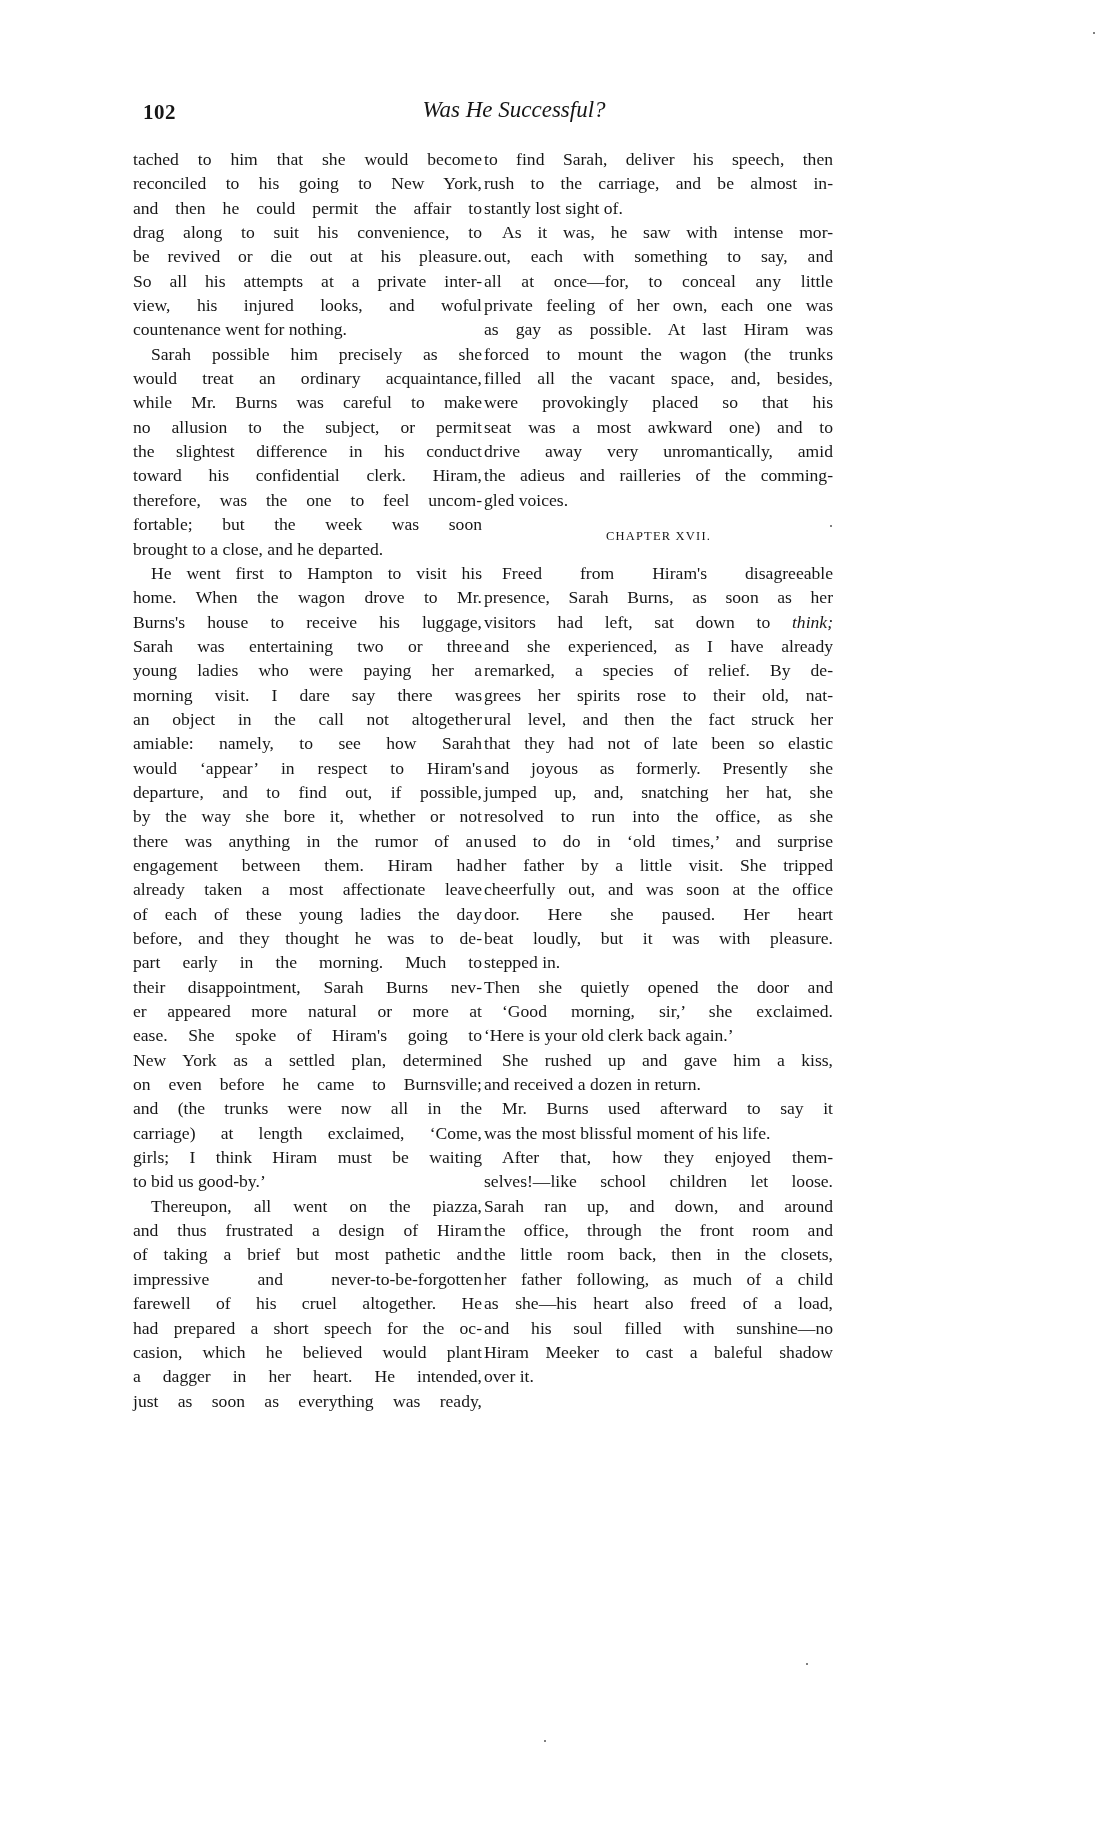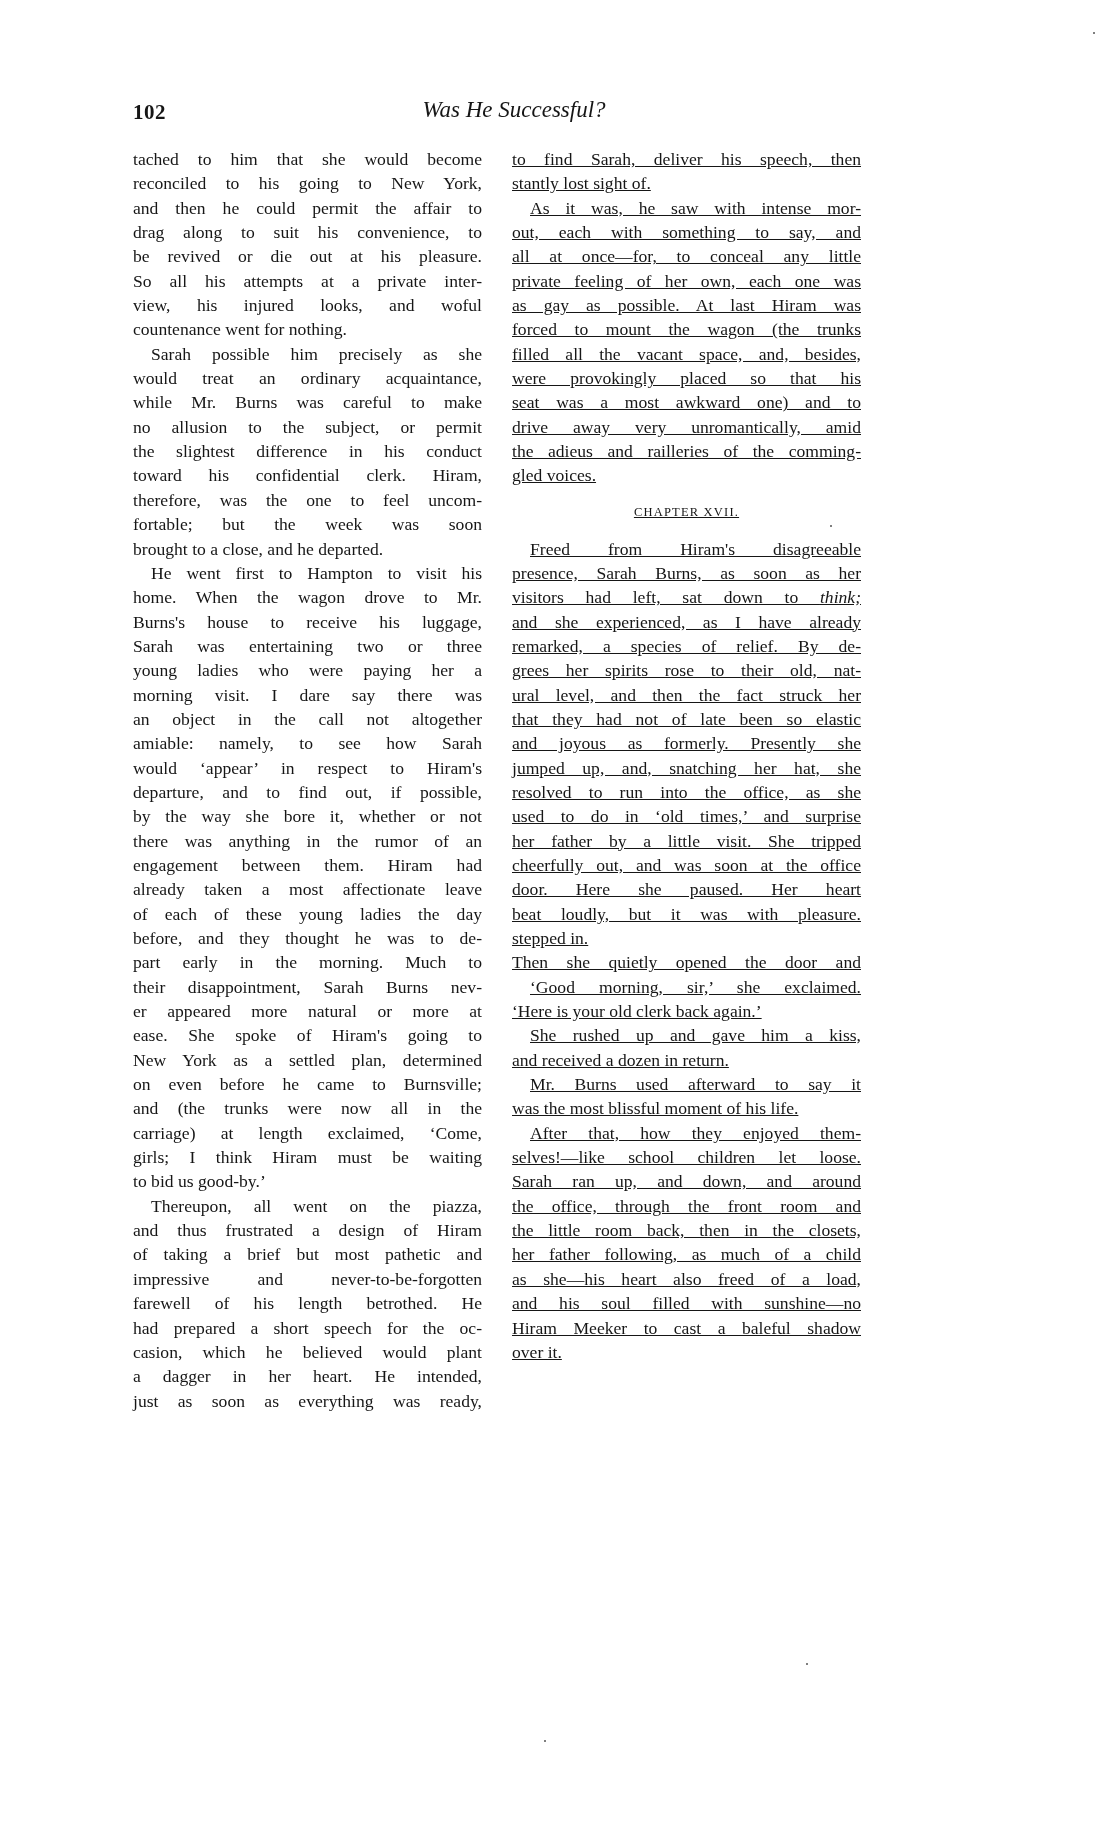--- a/index.html
+++ b/index.html
@@ -1,24 +1,24 @@
 <!DOCTYPE html>
 <html><head>
 <meta charset="utf-8">
 <style>
   html, body { margin: 0; padding: 0; background: #ffffff; }
   body { width: 1120px; height: 1825px; position: relative; overflow: hidden;
          font-family: "DejaVu Serif", "Liberation Serif", serif; color: #161616; }
-  .page-number { position: absolute; left: 133px; top: 100px; font-size: 21px; font-weight: bold;
+  .page-number { position: absolute; left: 143px; top: 100px; font-size: 21px; font-weight: bold;
                  font-family: "Liberation Serif", serif; letter-spacing: 0.5px; }
   .running-head { position: absolute; left: 0; width: 1028px; text-align: center; top: 97px;
                   font-size: 23px; font-style: italic; font-family: "Liberation Serif", serif; }
   .col { position: absolute; top: 147px; width: 349px; }
   .col-left { left: 133px; }
-  .col-right { left: 512px; text-decoration: underline; }
+  .col-right { left: 484px; }
   .line { display: block; height: 24.35px; line-height: 24.35px; font-size: 17.6px;
           font-family: "Liberation Serif", serif; white-space: nowrap;
           text-align: justify; text-align-last: justify; overflow: visible; }
   .line.last { text-align-last: left; }
   .line.indent { padding-left: 18px; }
   .line.heading { text-align: right; text-align-last: center; font-size: 12.5px; letter-spacing: 1.2px;
                   height: 48.7px; line-height: 48.7px; }
   .speck { position: absolute; width: 2px; height: 2px; background: #555; border-radius: 1px; }
 </style>
 </head>
@@ -68,28 +68,29 @@
     <span class="line">New York as a settled plan, determined</span>
     <span class="line">on even before he came to Burnsville;</span>
     <span class="line">and (the trunks were now all in the</span>
     <span class="line">carriage) at length exclaimed, ‘Come,</span>
     <span class="line">girls; I think Hiram must be waiting</span>
     <span class="line last">to bid us good-by.’</span>
     <span class="line indent">Thereupon, all went on the piazza,</span>
     <span class="line">and thus frustrated a design of Hiram</span>
     <span class="line">of taking a brief but most pathetic and</span>
     <span class="line">impressive and never-to-be-forgotten</span>
-    <span class="line">farewell of his length betrothed. He</span>
+    <span class="line">farewell of his cruel altogether. He</span>
     <span class="line">had prepared a short speech for the oc-</span>
     <span class="line">casion, which he believed would plant</span>
     <span class="line">a dagger in her heart. He intended,</span>
     <span class="line">just as soon as everything was ready,</span>
   </div>
 <div class="col col-right" id="col-right">
     <span class="line">to find Sarah, deliver his speech, then</span>
+    <span class="line">rush to the carriage, and be almost in-</span>
     <span class="line last">stantly lost sight of.</span>
     <span class="line indent">As it was, he saw with intense mor-</span>
     <span class="line">out, each with something to say, and</span>
     <span class="line">all at once—for, to conceal any little</span>
     <span class="line">private feeling of her own, each one was</span>
     <span class="line">as gay as possible. At last Hiram was</span>
     <span class="line">forced to mount the wagon (the trunks</span>
     <span class="line">filled all the vacant space, and, besides,</span>
     <span class="line">were provokingly placed so that his</span>
     <span class="line">seat was a most awkward one) and to</span>

